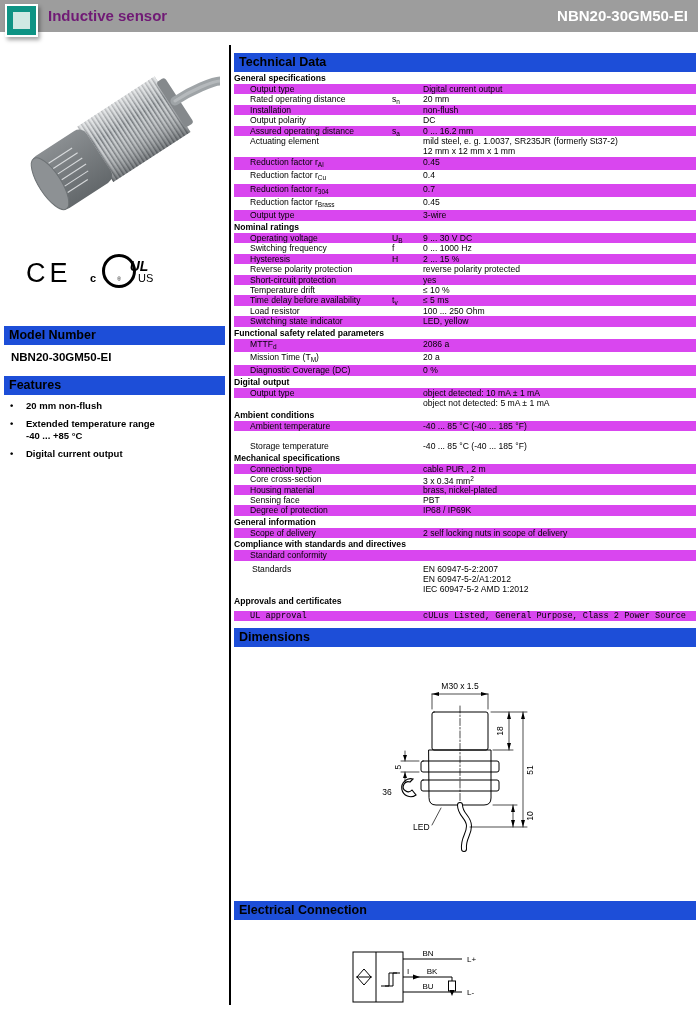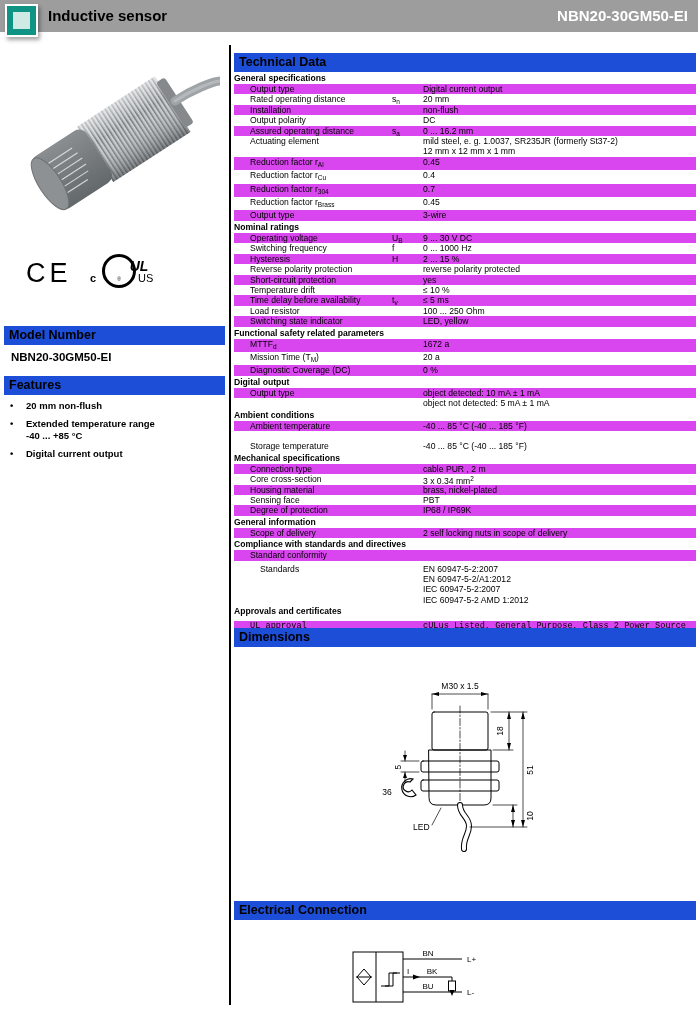--- a/index.html
+++ b/index.html
@@ -1,20 +1,20 @@
 <!DOCTYPE html>
 <html><head>
 <meta charset="utf-8">
 <style>
   html,body{margin:0;padding:0;}
   body{width:698px;height:1009px;position:relative;background:#fff;
        font-family:"Liberation Sans","DejaVu Sans",sans-serif;color:#000;overflow:hidden;}
   
   .topbar{position:absolute;left:0;top:0;width:698px;height:32px;background:#9d9d9d;}
-  .topbar-title{position:absolute;left:48px;top:7px;font-size:15px;font-weight:bold;color:#000000;}
+  .topbar-title{position:absolute;left:48px;top:7px;font-size:15px;font-weight:bold;color:#701a75;}
   .topbar-model{position:absolute;right:10px;top:7px;font-size:15px;font-weight:bold;color:#fff;}
   .logo{position:absolute;left:5px;top:4px;width:33px;height:33px;background:#0e9384;
         border:2px solid #fff;box-sizing:border-box;box-shadow:2px 3px 4px rgba(0,0,0,.35);}
   .logo-inner{position:absolute;left:6px;top:6px;width:17px;height:17px;background:#cfe9e3;}
   
   .vdivider{position:absolute;left:229px;top:45px;width:2px;height:960px;background:#000;}
   
   .bar{background:#1d4ed8;height:19px;line-height:19px;font-weight:bold;font-size:12.5px;padding-left:5px;box-sizing:border-box;}
   .leftcol-bar{position:absolute;left:4px;width:221px;}
   .rightcol{position:absolute;left:234px;width:462px;}
@@ -22,21 +22,21 @@
   .model-number{position:absolute;left:11px;top:351px;font-size:11.5px;font-weight:bold;}
   .features-list{position:absolute;left:10px;top:400px;width:210px;}
   .feature{display:flex;font-size:9.5px;font-weight:bold;line-height:12px;margin-bottom:6px;}
   .feature .dot{width:16px;flex:0 0 16px;}
   
   .tech-table{position:absolute;left:234px;top:72px;width:462px;}
   .sec-head{font-size:8.6px;font-weight:bold;line-height:11px;margin-top:1px;}
   .spec-row{position:relative;font-size:8.6px;line-height:10.4px;min-height:10.4px;}
   .spec-row.shaded{background:#d946ef;}
   .spec-label{display:inline-block;margin-left:16px;}
-  .spec-label.ind2{margin-left:26px;}
+  .spec-label.ind2{margin-left:18px;}
   .spec-sym{position:absolute;left:158px;top:0;}
   .spec-value{position:absolute;left:189px;top:0;white-space:nowrap;}
   .spec-spacer{height:10.4px;}
   sub{font-size:6.5px;vertical-align:-2px;}
   sup{font-size:6.5px;vertical-align:3px;}
   
   .ce-mark{position:absolute;left:26px;top:258px;font-size:27px;letter-spacing:4px;font-weight:400;}
   .ul-mark{position:absolute;left:88px;top:252px;width:70px;height:46px;}
   .ul-circle{position:absolute;left:14px;top:2px;width:34px;height:34px;border:3px solid #000;border-radius:50%;box-sizing:border-box;}
   .ul-letters{position:absolute;left:16px;top:6px;width:100%;text-align:center;font-size:14px;font-weight:bold;font-style:italic;}
@@ -142,21 +142,21 @@
     <div class="spec-row shaded"><span class="spec-label">Operating voltage</span><span class="spec-sym">U<sub>B</sub></span><span class="spec-value">9 ... 30 V DC</span></div>
     <div class="spec-row"><span class="spec-label">Switching frequency</span><span class="spec-sym">f</span><span class="spec-value">0 ... 1000 Hz</span></div>
     <div class="spec-row shaded"><span class="spec-label">Hysteresis</span><span class="spec-sym">H</span><span class="spec-value">2 ... 15  %</span></div>
     <div class="spec-row"><span class="spec-label">Reverse polarity protection</span><span class="spec-sym"></span><span class="spec-value">reverse polarity protected</span></div>
     <div class="spec-row shaded"><span class="spec-label">Short-circuit protection</span><span class="spec-sym"></span><span class="spec-value">yes</span></div>
     <div class="spec-row"><span class="spec-label">Temperature drift</span><span class="spec-sym"></span><span class="spec-value">≤ 10 %</span></div>
     <div class="spec-row shaded"><span class="spec-label">Time delay before availability</span><span class="spec-sym">t<sub>v</sub></span><span class="spec-value">≤ 5 ms</span></div>
     <div class="spec-row"><span class="spec-label">Load resistor</span><span class="spec-sym"></span><span class="spec-value">100 ... 250 Ohm</span></div>
     <div class="spec-row shaded"><span class="spec-label">Switching state indicator</span><span class="spec-sym"></span><span class="spec-value">LED, yellow</span></div>
     <div class="sec-head">Functional safety related parameters</div>
-    <div class="spec-row shaded"><span class="spec-label">MTTF<sub>d</sub></span><span class="spec-sym"></span><span class="spec-value">1672 a</span></div>
+    <div class="spec-row shaded"><span class="spec-label">MTTF<sub>d</sub></span><span class="spec-sym"></span><span class="spec-value">2086 a</span></div>
     <div class="spec-row"><span class="spec-label">Mission Time (T<sub>M</sub>)</span><span class="spec-sym"></span><span class="spec-value">20 a</span></div>
     <div class="spec-row shaded"><span class="spec-label">Diagnostic Coverage (DC)</span><span class="spec-sym"></span><span class="spec-value">0 %</span></div>
     <div class="sec-head">Digital output</div>
     <div class="spec-row shaded"><span class="spec-label">Output type</span><span class="spec-sym"></span><span class="spec-value">object detected: 10 mA ± 1 mA</span></div>
     <div class="spec-row"><span class="spec-label"></span><span class="spec-sym"></span><span class="spec-value">object not detected: 5 mA ± 1 mA</span></div>
     <div class="sec-head">Ambient conditions</div>
     <div class="spec-row shaded"><span class="spec-label">Ambient temperature</span><span class="spec-sym"></span><span class="spec-value">-40 ... 85 °C (-40 ... 185 °F)</span></div>
     <div class="spec-spacer"></div>
     <div class="spec-row"><span class="spec-label">Storage temperature</span><span class="spec-sym"></span><span class="spec-value">-40 ... 85 °C (-40 ... 185 °F)</span></div>
     <div class="sec-head">Mechanical specifications</div>
@@ -164,21 +164,20 @@
     <div class="spec-row"><span class="spec-label">Core cross-section</span><span class="spec-sym"></span><span class="spec-value">3 x 0.34 mm<sup>2</sup></span></div>
     <div class="spec-row shaded"><span class="spec-label">Housing material</span><span class="spec-sym"></span><span class="spec-value">brass, nickel-plated</span></div>
     <div class="spec-row"><span class="spec-label">Sensing face</span><span class="spec-sym"></span><span class="spec-value">PBT</span></div>
     <div class="spec-row shaded"><span class="spec-label">Degree of protection</span><span class="spec-sym"></span><span class="spec-value">IP68 / IP69K</span></div>
     <div class="sec-head">General information</div>
     <div class="spec-row shaded"><span class="spec-label">Scope of delivery</span><span class="spec-sym"></span><span class="spec-value">2 self locking nuts in scope of delivery</span></div>
     <div class="sec-head">Compliance with standards and directives</div>
     <div class="spec-row shaded"><span class="spec-label">Standard conformity</span><span class="spec-sym"></span><span class="spec-value"></span></div>
     <div class="spec-row" style="margin-top: 3px;"><span class="spec-label ind2">Standards</span><span class="spec-sym"></span><span class="spec-value">EN 60947-5-2:2007</span></div>
     <div class="spec-row"><span class="spec-label"></span><span class="spec-sym"></span><span class="spec-value">EN 60947-5-2/A1:2012</span></div>
-    <div class="spec-row"><span class="spec-label"></span><span class="spec-sym"></span><span class="spec-value">IEC 60947-5-2:2007</span></div>
     <div class="spec-row"><span class="spec-label"></span><span class="spec-sym"></span><span class="spec-value">IEC 60947-5-2 AMD 1:2012</span></div>
     <div class="sec-head">Approvals and certificates</div>
     <div class="spec-row shaded" style="margin-top: 4px; font-family: Liberation Mono, monospace;"><span class="spec-label">UL approval</span><span class="spec-sym"></span><span class="spec-value">cULus Listed, General Purpose, Class 2 Power Source</span></div>
   </div>
 
 <div class="bar rightcol" style="top:628px">Dimensions</div>
 <svg style="position:absolute;left:335px;top:665px" width="250" height="195" viewBox="0 0 250 195" stroke-linecap="round">
   <g fill="none" stroke="#000" stroke-width="1">
 
     <rect x="97" y="47" width="56" height="38" rx="2"></rect>

